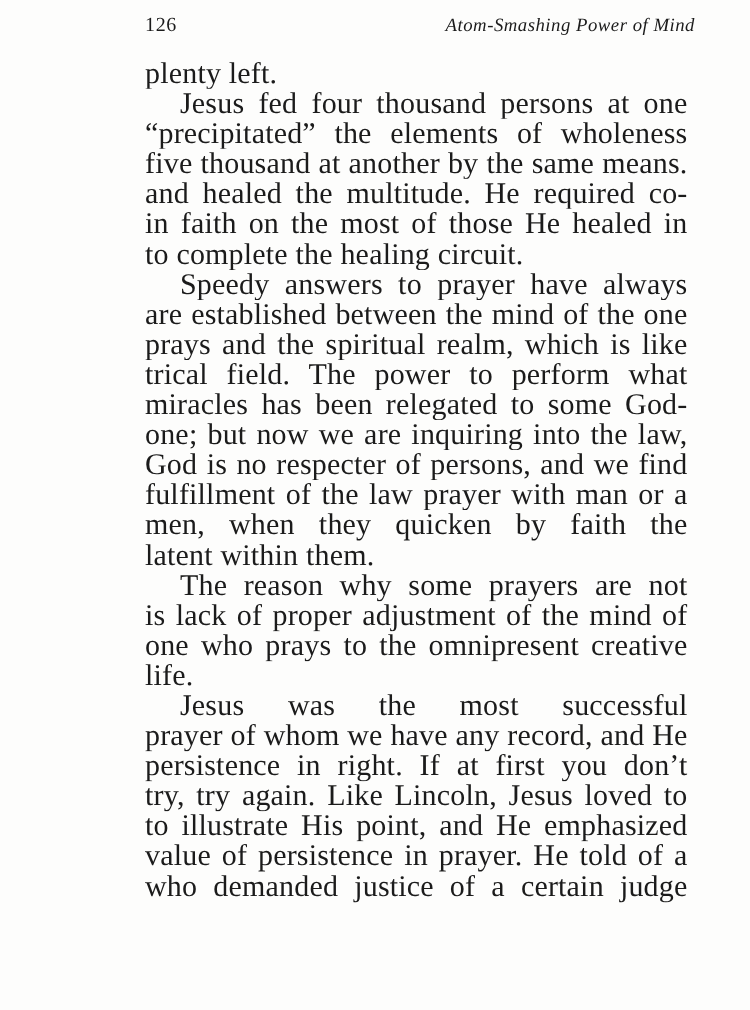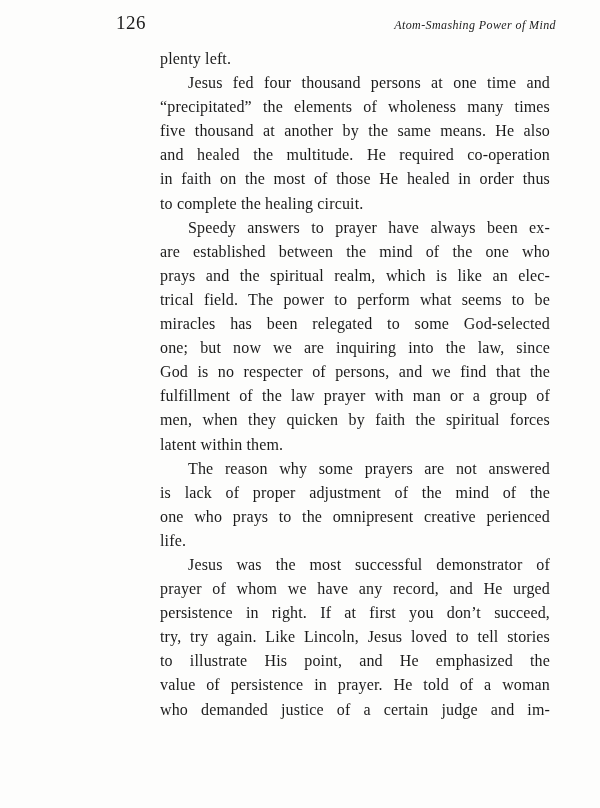--- a/index.html
+++ b/index.html
@@ -19,44 +19,43 @@
   .header {
     position: absolute;
     left: 116px;
     right: 44px;
     top: 12px;
     display: flex;
     justify-content: space-between;
     align-items: baseline;
   }
   .pagenum {
-    font-size: 19px;
+    font-size: 16px;
     letter-spacing: 0.5px;
   }
   .running-title {
     font-style: italic;
-    font-size: 12px;
+    font-size: 15px;
     letter-spacing: 0.4px;
   }
   .body-text {
     position: absolute;
     left: 116px;
     top: 47px;
     width: 434px;
   }
   .line {
-    font-size: 16px;
+    font-size: 24px;
     line-height: 24.1px;
     height: 24.1px;
     overflow: hidden;
     letter-spacing: 0.15px;
     text-align: justify;
     text-align-last: justify;
     white-space: normal;
-    margin-left: 44px;
   }
   .line.plain {
     text-align: left;
     text-align-last: auto;
   }
   .line.indent {
     text-indent: 28px;
   }
 </style>
 </head>

